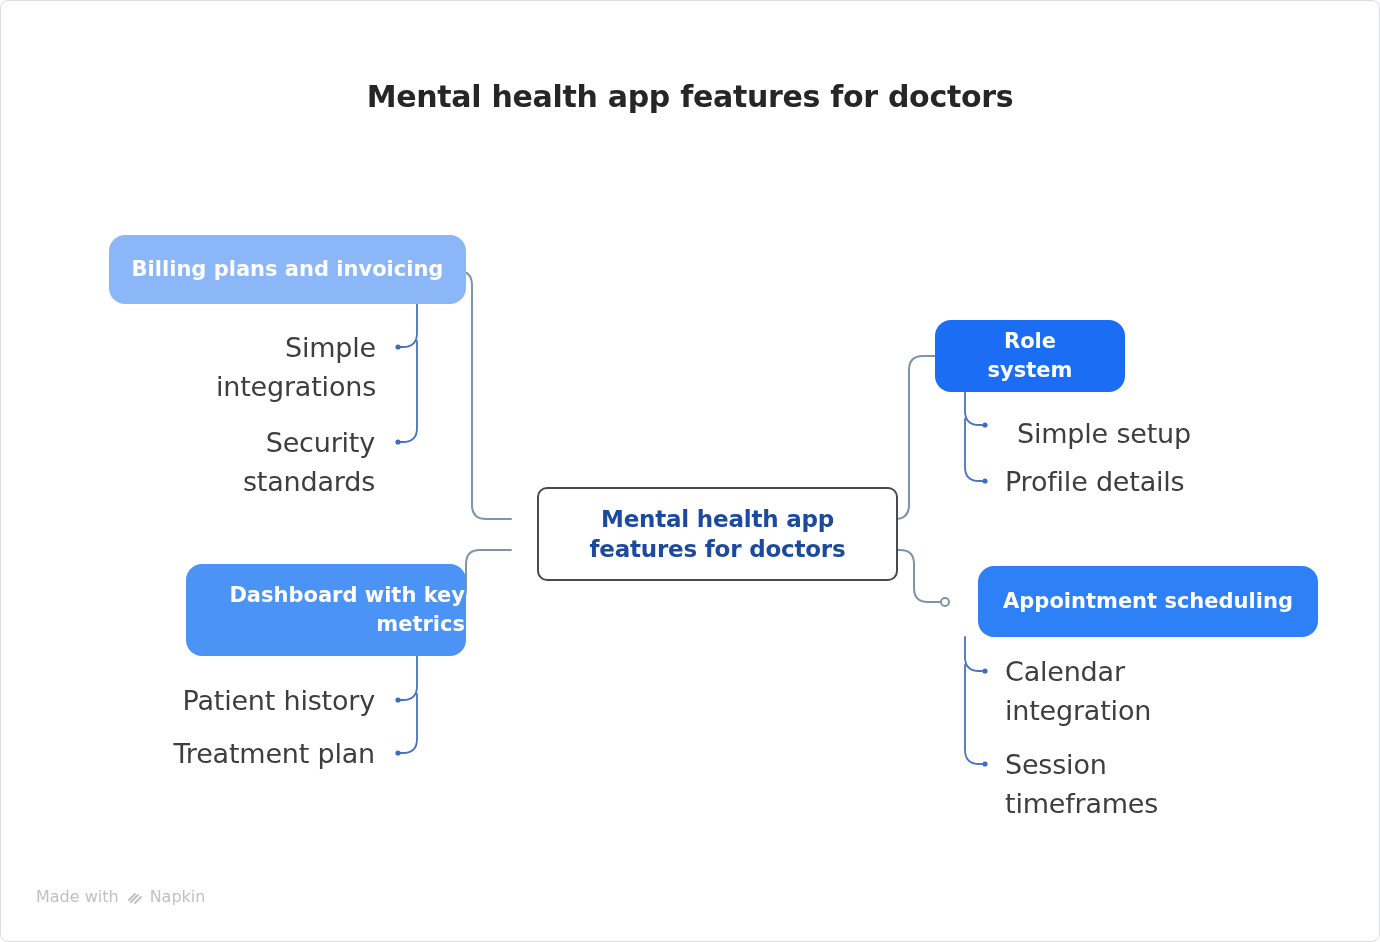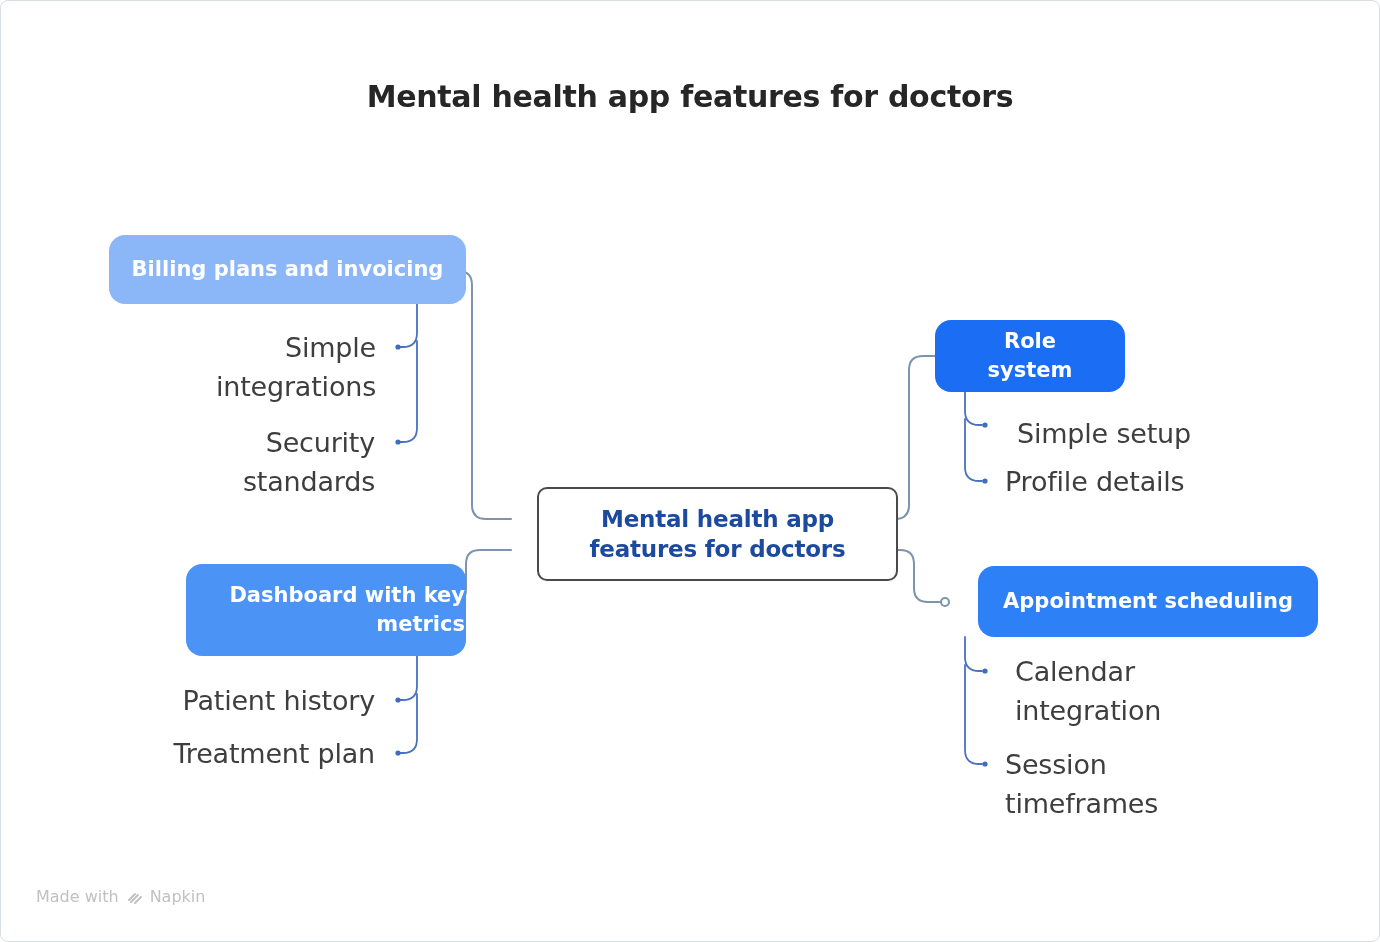--- a/index.html
+++ b/index.html
@@ -33,21 +33,21 @@
   .leaf{
     position:absolute;font-size:27px;line-height:39px;color:#3e3e3e;letter-spacing:-0.2px;
   }
   .leaf.r{text-align:right;}
   .leaf-payment{left:130px;top:327px;width:245px;}
   .leaf-security{left:129px;top:422px;width:245px;}
   .leaf-patient{left:124px;top:680px;width:250px;}
   .leaf-treatment{left:124px;top:733px;width:250px;}
   .leaf-simple{left:1004px;top:413px;width:280px;margin-left:12px;}
   .leaf-profile{left:1004px;top:461px;width:280px;}
-  .leaf-calendar{left:1004px;top:651px;width:195px;margin-left:10px;}
+  .leaf-calendar{left:1004px;top:651px;width:195px;}
   .leaf-session{left:1004px;top:744px;width:200px;}
   .footer{
     position:absolute;left:35px;top:886px;display:flex;align-items:flex-end;gap:7px;
     color:#c1c1c1;font-size:16px;
   }
   .footer .logo{display:inline-flex;}
 </style>
 </head>
 <body>
 

